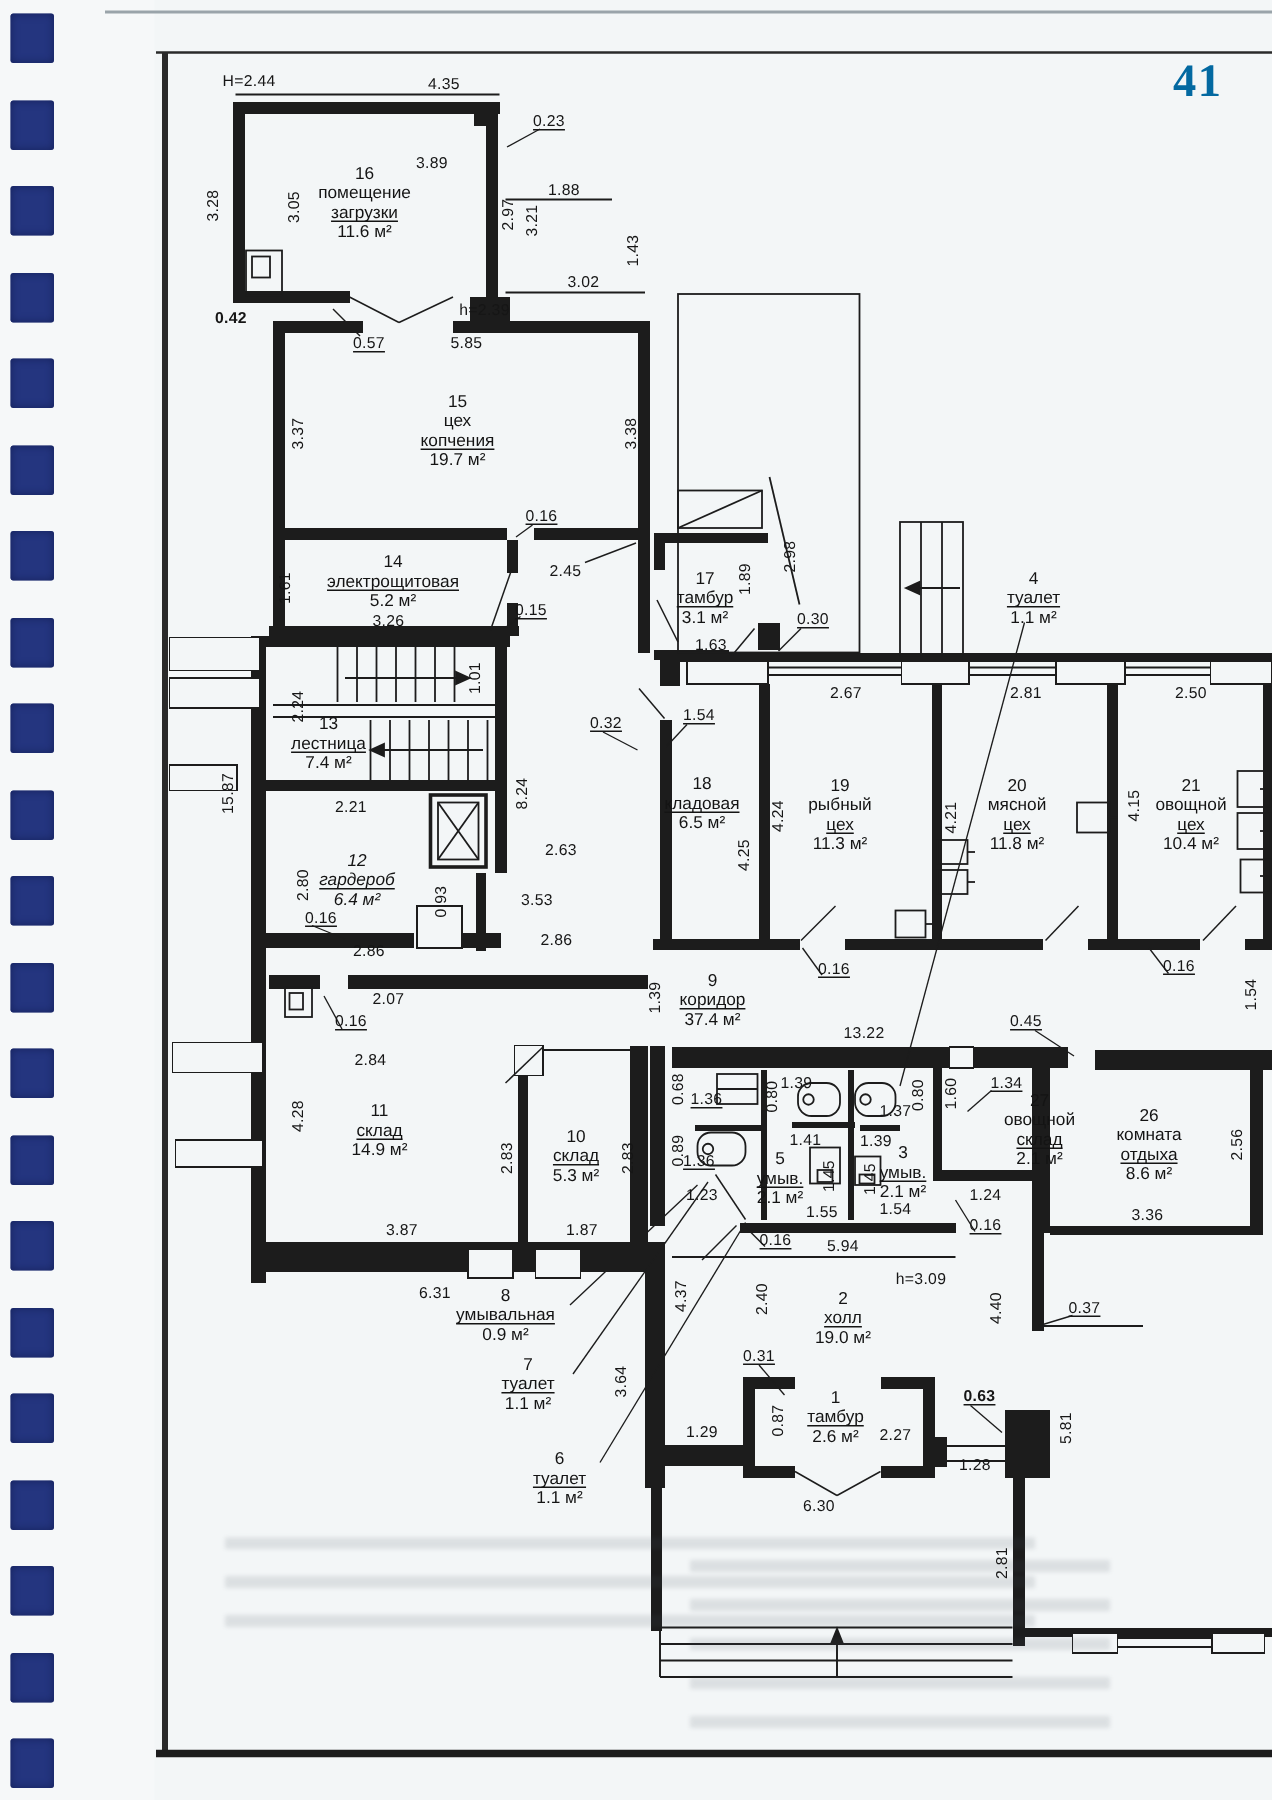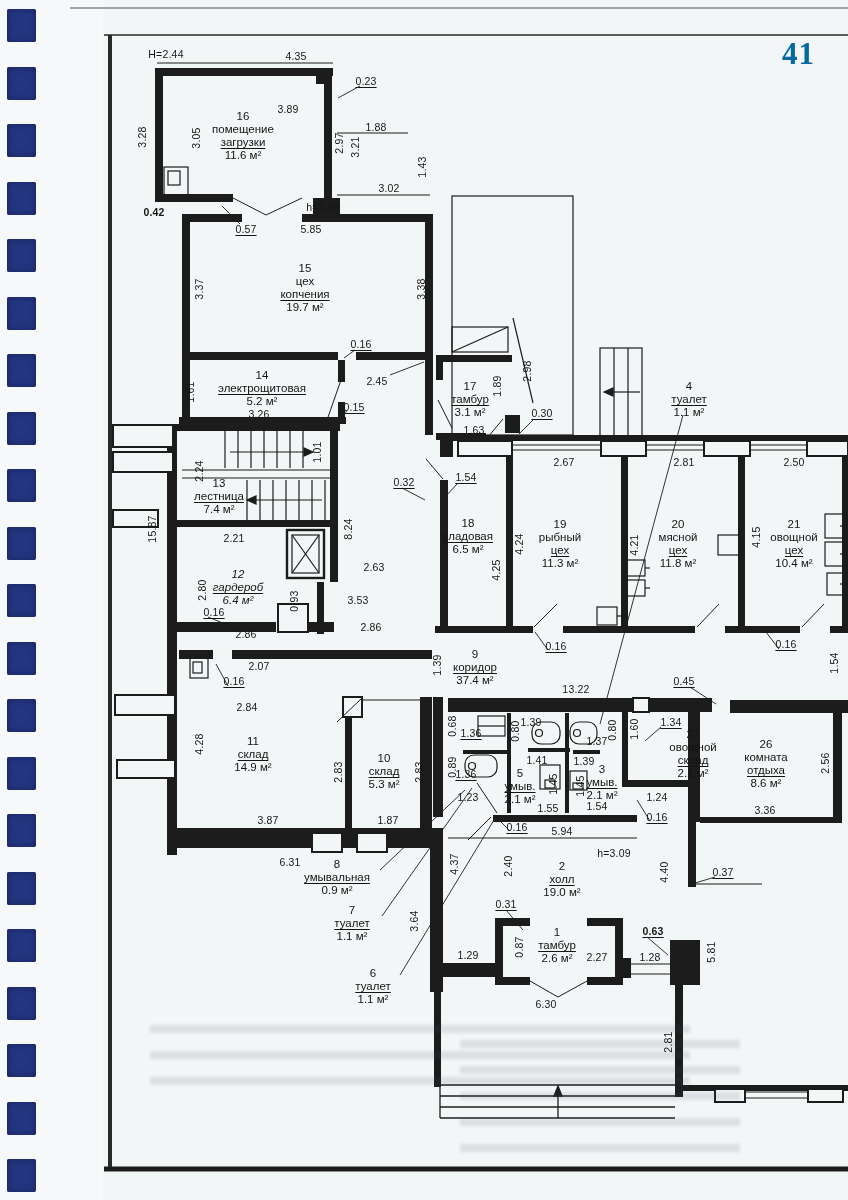--- a/index.html
+++ b/index.html
@@ -488,21 +488,21 @@
       <span class="dim rot" style="left: 414px; top: 921px;">3.64</span>
       <span class="dim rot" style="left: 508px; top: 866px;">2.40</span>
       <span class="dim" style="left: 614px; top: 853px;">h=3.09</span>
       <span class="dim rot" style="left: 664px; top: 872px;">4.40</span>
       <span class="dim u" style="left: 723px; top: 872px;">0.37</span>
       <span class="dim u" style="left: 506px; top: 904px;">0.31</span>
       <span class="dim" style="left: 468px; top: 955px;">1.29</span>
       <span class="dim rot" style="left: 519px; top: 947px;">0.87</span>
       <span class="dim" style="left: 597px; top: 957px;">2.27</span>
       <span class="dim u" style="left: 653px; top: 931px; font-weight: bold;">0.63</span>
-      <span class="dim" style="left: 650px; top: 957px;">1.28</span>
+      <span class="dim" style="left: 650px; top: 977px;">1.28</span>
       <span class="dim rot" style="left: 711px; top: 952px;">5.81</span>
       <span class="dim" style="left: 546px; top: 1004px;">6.30</span>
       <span class="dim rot" style="left: 668px; top: 1042px;">2.81</span>
     </div>
 
   <div id="page-number">41</div>
 
   <div id="binding">
       <div class="hole" style="top: 9px;"></div>
       <div class="hole" style="top: 66.5px;"></div>

